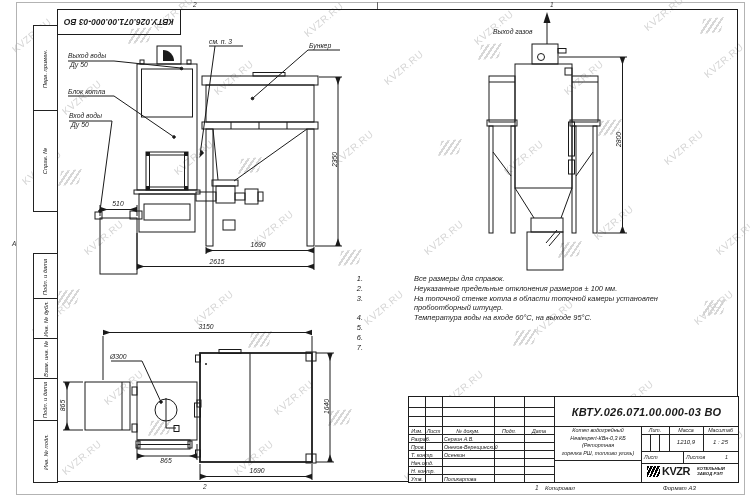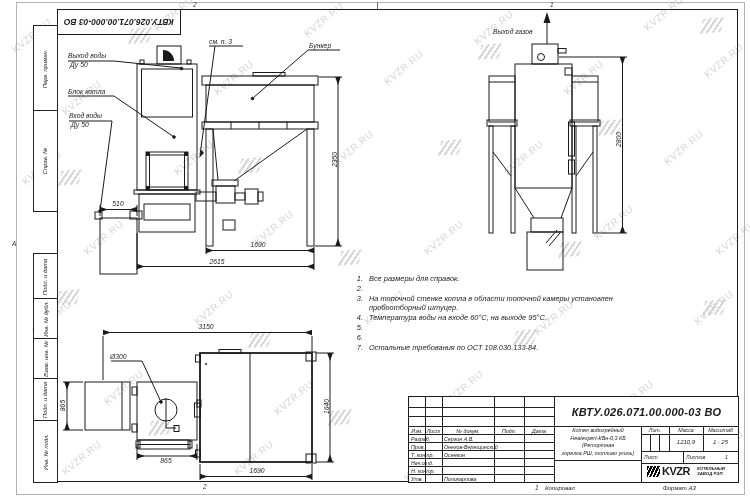--- a/index.html
+++ b/index.html
@@ -18,21 +18,21 @@
           display:flex;align-items:center;justify-content:center;}
   .rotbox span{transform:rotate(180deg);font-size:8.5px;font-weight:600;white-space:nowrap;}
   
   .lab{position:absolute;font-size:6.8px;white-space:nowrap;line-height:9px;}
   .dim{position:absolute;width:40px;text-align:center;font-size:6.8px;white-space:nowrap;}
   .dim.v{transform:rotate(-90deg);}
   
   .notes{position:absolute;left:348px;top:274px;width:352px;font-size:7.4px;line-height:9.8px;}
   .notes .nrow{display:flex;}
   .notes .n-num{width:15px;text-align:right;margin-right:6px;flex:none;}
-  .notes .n-txt{max-width:272px;}
+  .notes .n-txt{max-width:272px;margin-left:45px;}
   
   .stamp{position:absolute;left:408px;top:396px;width:329px;height:85px;border:1.5px solid #1b1b1b;background:#fff;}
   .sv{position:absolute;width:1px;background:#222;}
   .sh{position:absolute;height:1px;background:#222;}
   .scell{position:absolute;font-size:5.3px;white-space:nowrap;overflow:visible;}
   .desig{position:absolute;left:146px;top:0;width:183px;height:29px;display:flex;align-items:center;justify-content:center;
          font-size:11px;font-weight:600;letter-spacing:.3px;}
   .pname{position:absolute;left:146px;top:30px;width:86px;text-align:center;font-size:5.4px;line-height:7.6px;}
   .logo-glyph{position:absolute;width:13px;height:11px;background:#000;
       background-image:repeating-linear-gradient(115deg,#000 0 2px,#fff 2px 3.2px);}
@@ -313,38 +313,38 @@
   <div class="dim v" style="left:306px;top:403px;">1640</div>
   <div class="dim" style="left:237px;top:467px;">1690</div>
 
   <div class="notes" id="notes">
       <div class="nrow">
         <span class="n-num">1.</span>
         <span class="n-txt">Все размеры для справок.</span>
       </div>
       <div class="nrow">
         <span class="n-num">2.</span>
+        <span class="n-txt">Неуказанные предельные отклонения размеров ± 100 мм.</span>
       </div>
       <div class="nrow">
         <span class="n-num">3.</span>
         <span class="n-txt">На топочной стенке котла в области топочной камеры установлен пробоотборный штуцер.</span>
       </div>
       <div class="nrow">
         <span class="n-num">4.</span>
         <span class="n-txt">Температура воды на входе 60°С, на выходе 95°С.</span>
       </div>
       <div class="nrow">
         <span class="n-num">5.</span>
       </div>
       <div class="nrow">
         <span class="n-num">6.</span>
       </div>
       <div class="nrow">
         <span class="n-num">7.</span>
-        <span class="n-txt">Остальные требования по ОСТ 108.030.133-84.</span>
       </div>
     </div>
 
   <div class="stamp" id="stamp">
     <div class="desig">КВТУ.026.071.00.000-03 ВО</div>
     <div class="pname">
       <span style="display:block">Котел водогрейный</span>
       <span style="display:block">Heatexpert-КВн-0,3 КБ (Ретортная</span>
       <span style="display:block">горелка РШ, топливо уголь)</span>
     </div>

